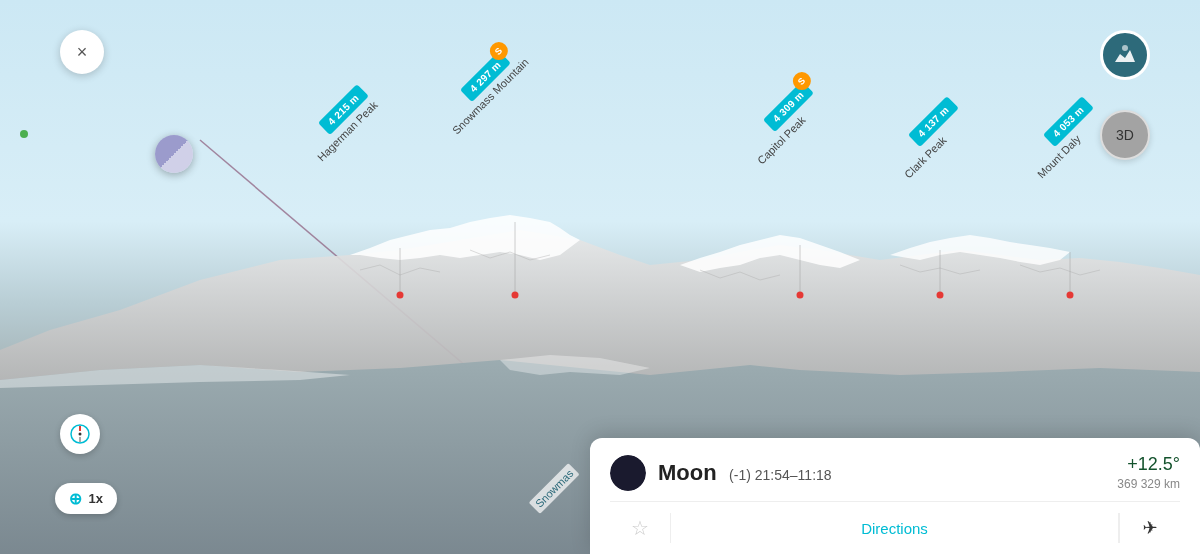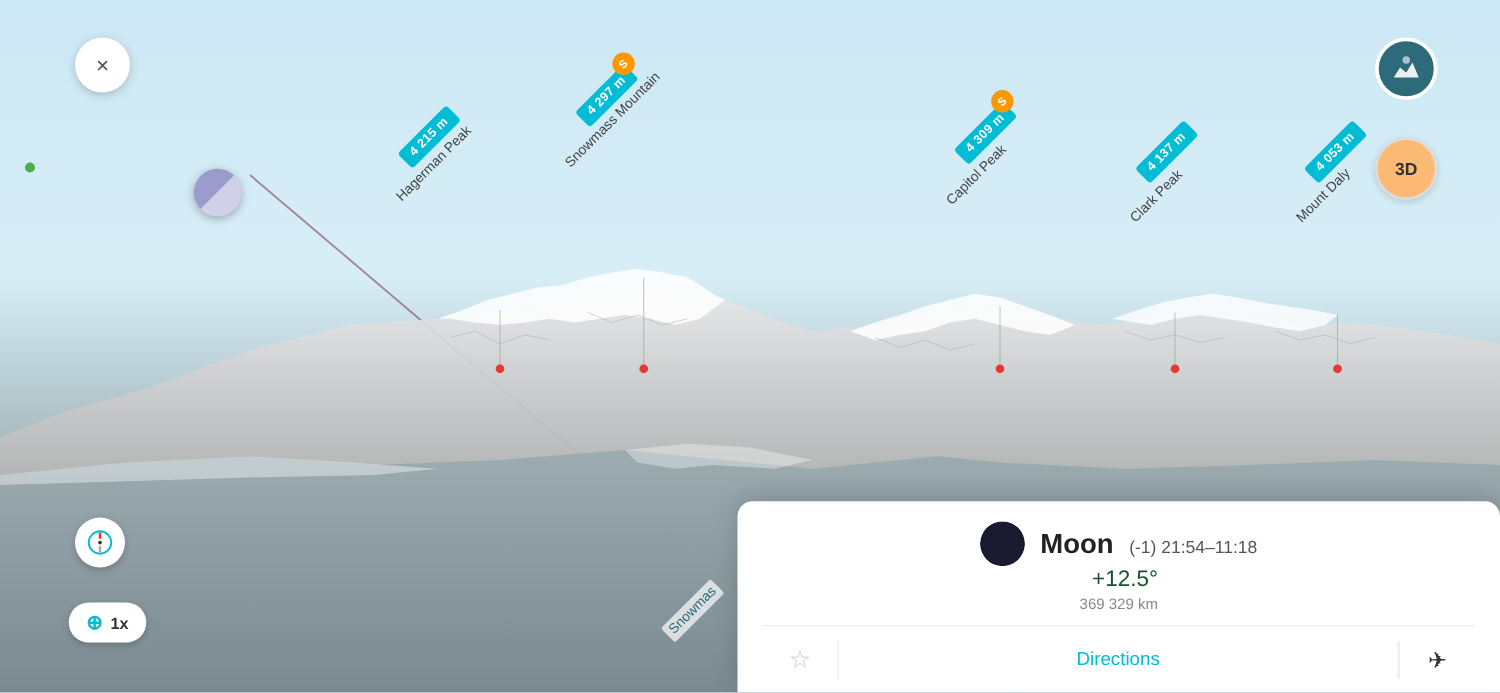--- a/index.html
+++ b/index.html
@@ -67,28 +67,28 @@
       overflow: hidden;
     }
 
     .btn-3d {
       position: absolute;
       top: 110px;
       right: 50px;
       width: 50px;
       height: 50px;
       border-radius: 50%;
-      background: #fdba74;
+      background: #a3a3a3;
       border: 2px solid #ddd;
       cursor: pointer;
       display: flex;
       align-items: center;
       justify-content: center;
       font-size: 14px;
-      font-weight: 700;
+      font-weight: 400;
       color: #333;
       z-index: 10;
       box-shadow: 0 2px 6px rgba(0,0,0,0.15);
     }
 
     
     .btn-compass {
       position: absolute;
       bottom: 100px;
       left: 60px;
@@ -147,23 +147,22 @@
       background: white;
       border-radius: 12px 12px 0 0;
       padding: 16px 20px 0 20px;
       z-index: 20;
       box-shadow: 0 -4px 20px rgba(0,0,0,0.15);
     }
 
     .info-panel-top {
       display: flex;
       align-items: center;
-      justify-content: flex-end;
+      justify-content: space-between;
       margin-bottom: 7px;
-      flex-direction: column;
     }
 
     .info-left {
       display: flex;
       align-items: center;
       gap: 12px;
     }
 
     .moon-icon {
       width: 36px;

